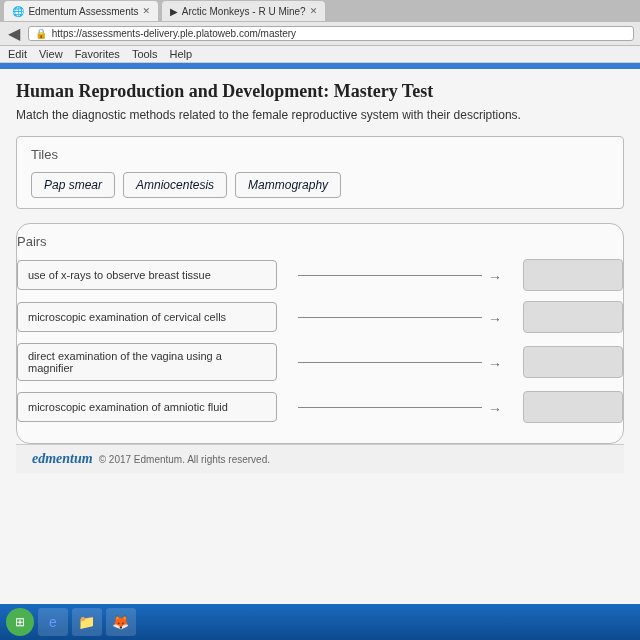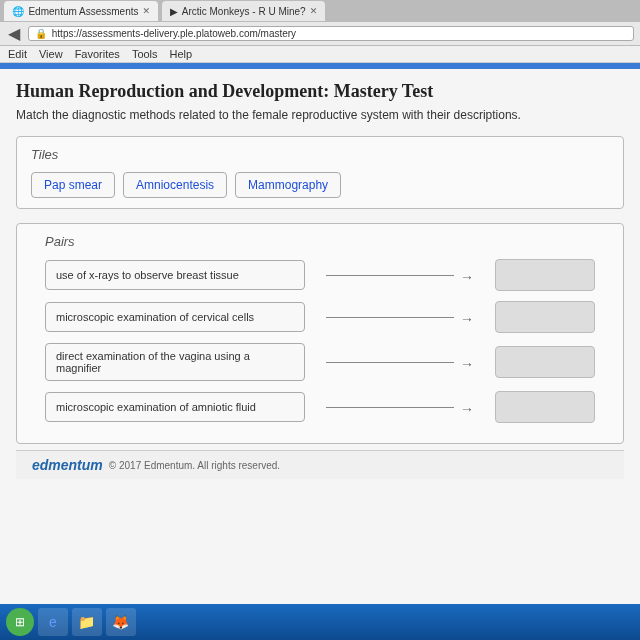--- a/index.html
+++ b/index.html
@@ -120,47 +120,47 @@
       border-radius: 4px;
       background: #fafafa;
       padding: 10px 14px;
       margin-bottom: 14px;
     }
 
     .section-label {
       font-size: 13px;
       color: #555;
       margin-bottom: 10px;
-      font-style: italic;
     }
 
     .tiles-row {
       display: flex;
       gap: 8px;
       flex-wrap: wrap;
     }
 
     .tile {
       border: 1px solid #aaa;
       border-radius: 4px;
       padding: 5px 12px;
       font-size: 12px;
-      color: #1d4ed8;
+      color: #0f172a;
       background: #f8f8f8;
       cursor: pointer;
       white-space: nowrap;
+      font-style: italic;
     }
 
     
     .pairs-section {
       border: 1px solid #bbb;
-      border-radius: 4px;
+      border-radius: 14px;
       background: #fafafa;
-      padding: 10px 28px;
-      margin-bottom: 6px;
+      padding: 10px 0;
+      margin-bottom: 0;
     }
 
     .pair-row {
       display: flex;
       align-items: center;
       margin-bottom: 10px;
       gap: 21px;
     }
 
     .pair-description {
@@ -214,20 +214,21 @@
       display: flex;
       align-items: center;
       gap: 6px;
     }
 
     .footer-logo {
       font-weight: bold;
       font-size: 14px;
       color: #2266aa;
       font-style: italic;
+      font-family: Liberation Serif, serif;
     }
 
     .footer-text {
       font-size: 10px;
       color: #666;
     }
 
     
     .taskbar {
       position: absolute;

